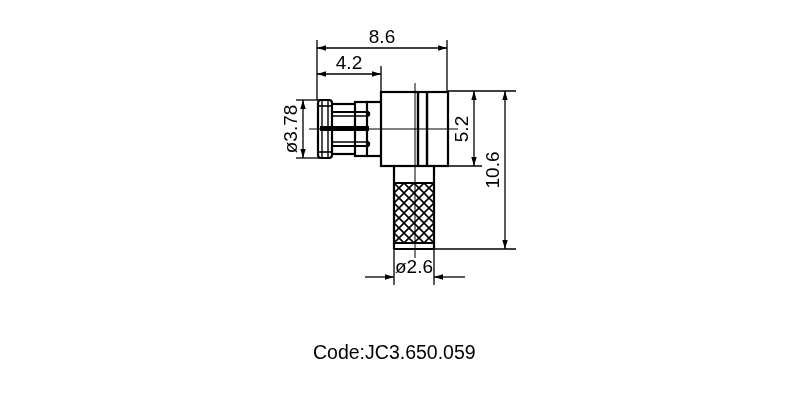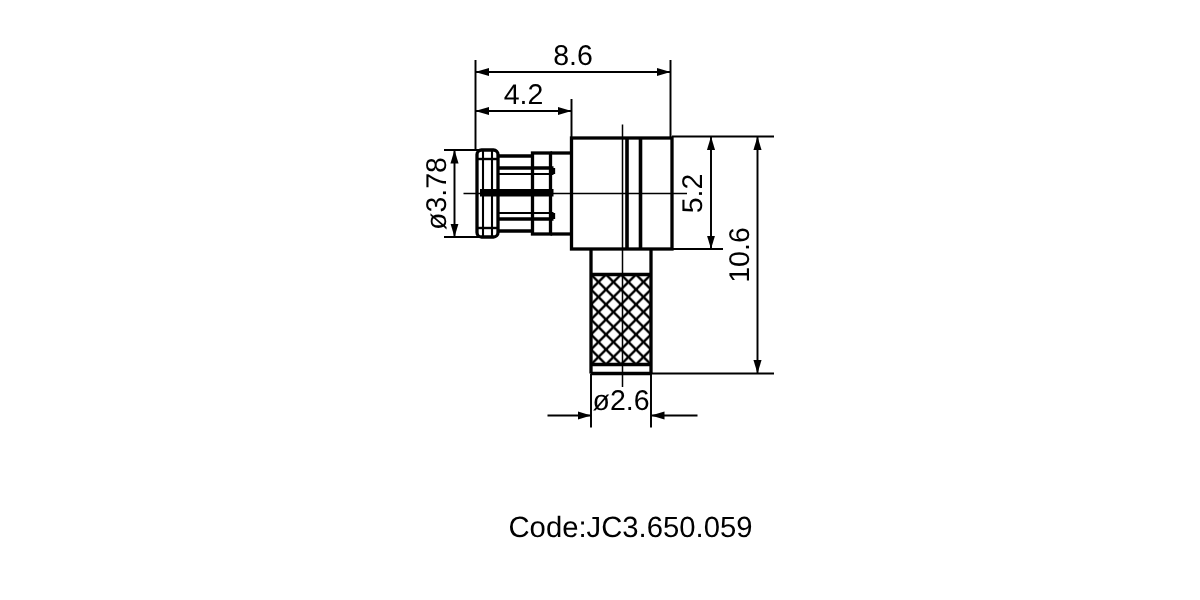--- a/index.html
+++ b/index.html
@@ -31,21 +31,20 @@
       position: absolute;
       left: 313px;
       top: 290px;
       font-size: 19.5px;
       line-height: 25px;
       white-space: pre;
     }
     .spec-line {
       display: block;
       height: 25px;
-      margin-left: 26px;
     }
   </style>
 </head>
 <body>
 
 <svg id="drawing" viewBox="0 0 800 400" xmlns="http://www.w3.org/2000/svg">
   <defs>
     <marker id="arrow" viewBox="0 0 10 10" refX="10" refY="5" markerWidth="9" markerHeight="9" orient="auto-start-reverse" markerUnits="userSpaceOnUse">
       <path d="M0,2 L10,5 L0,8 Z" fill="#000"></path>
     </marker>

